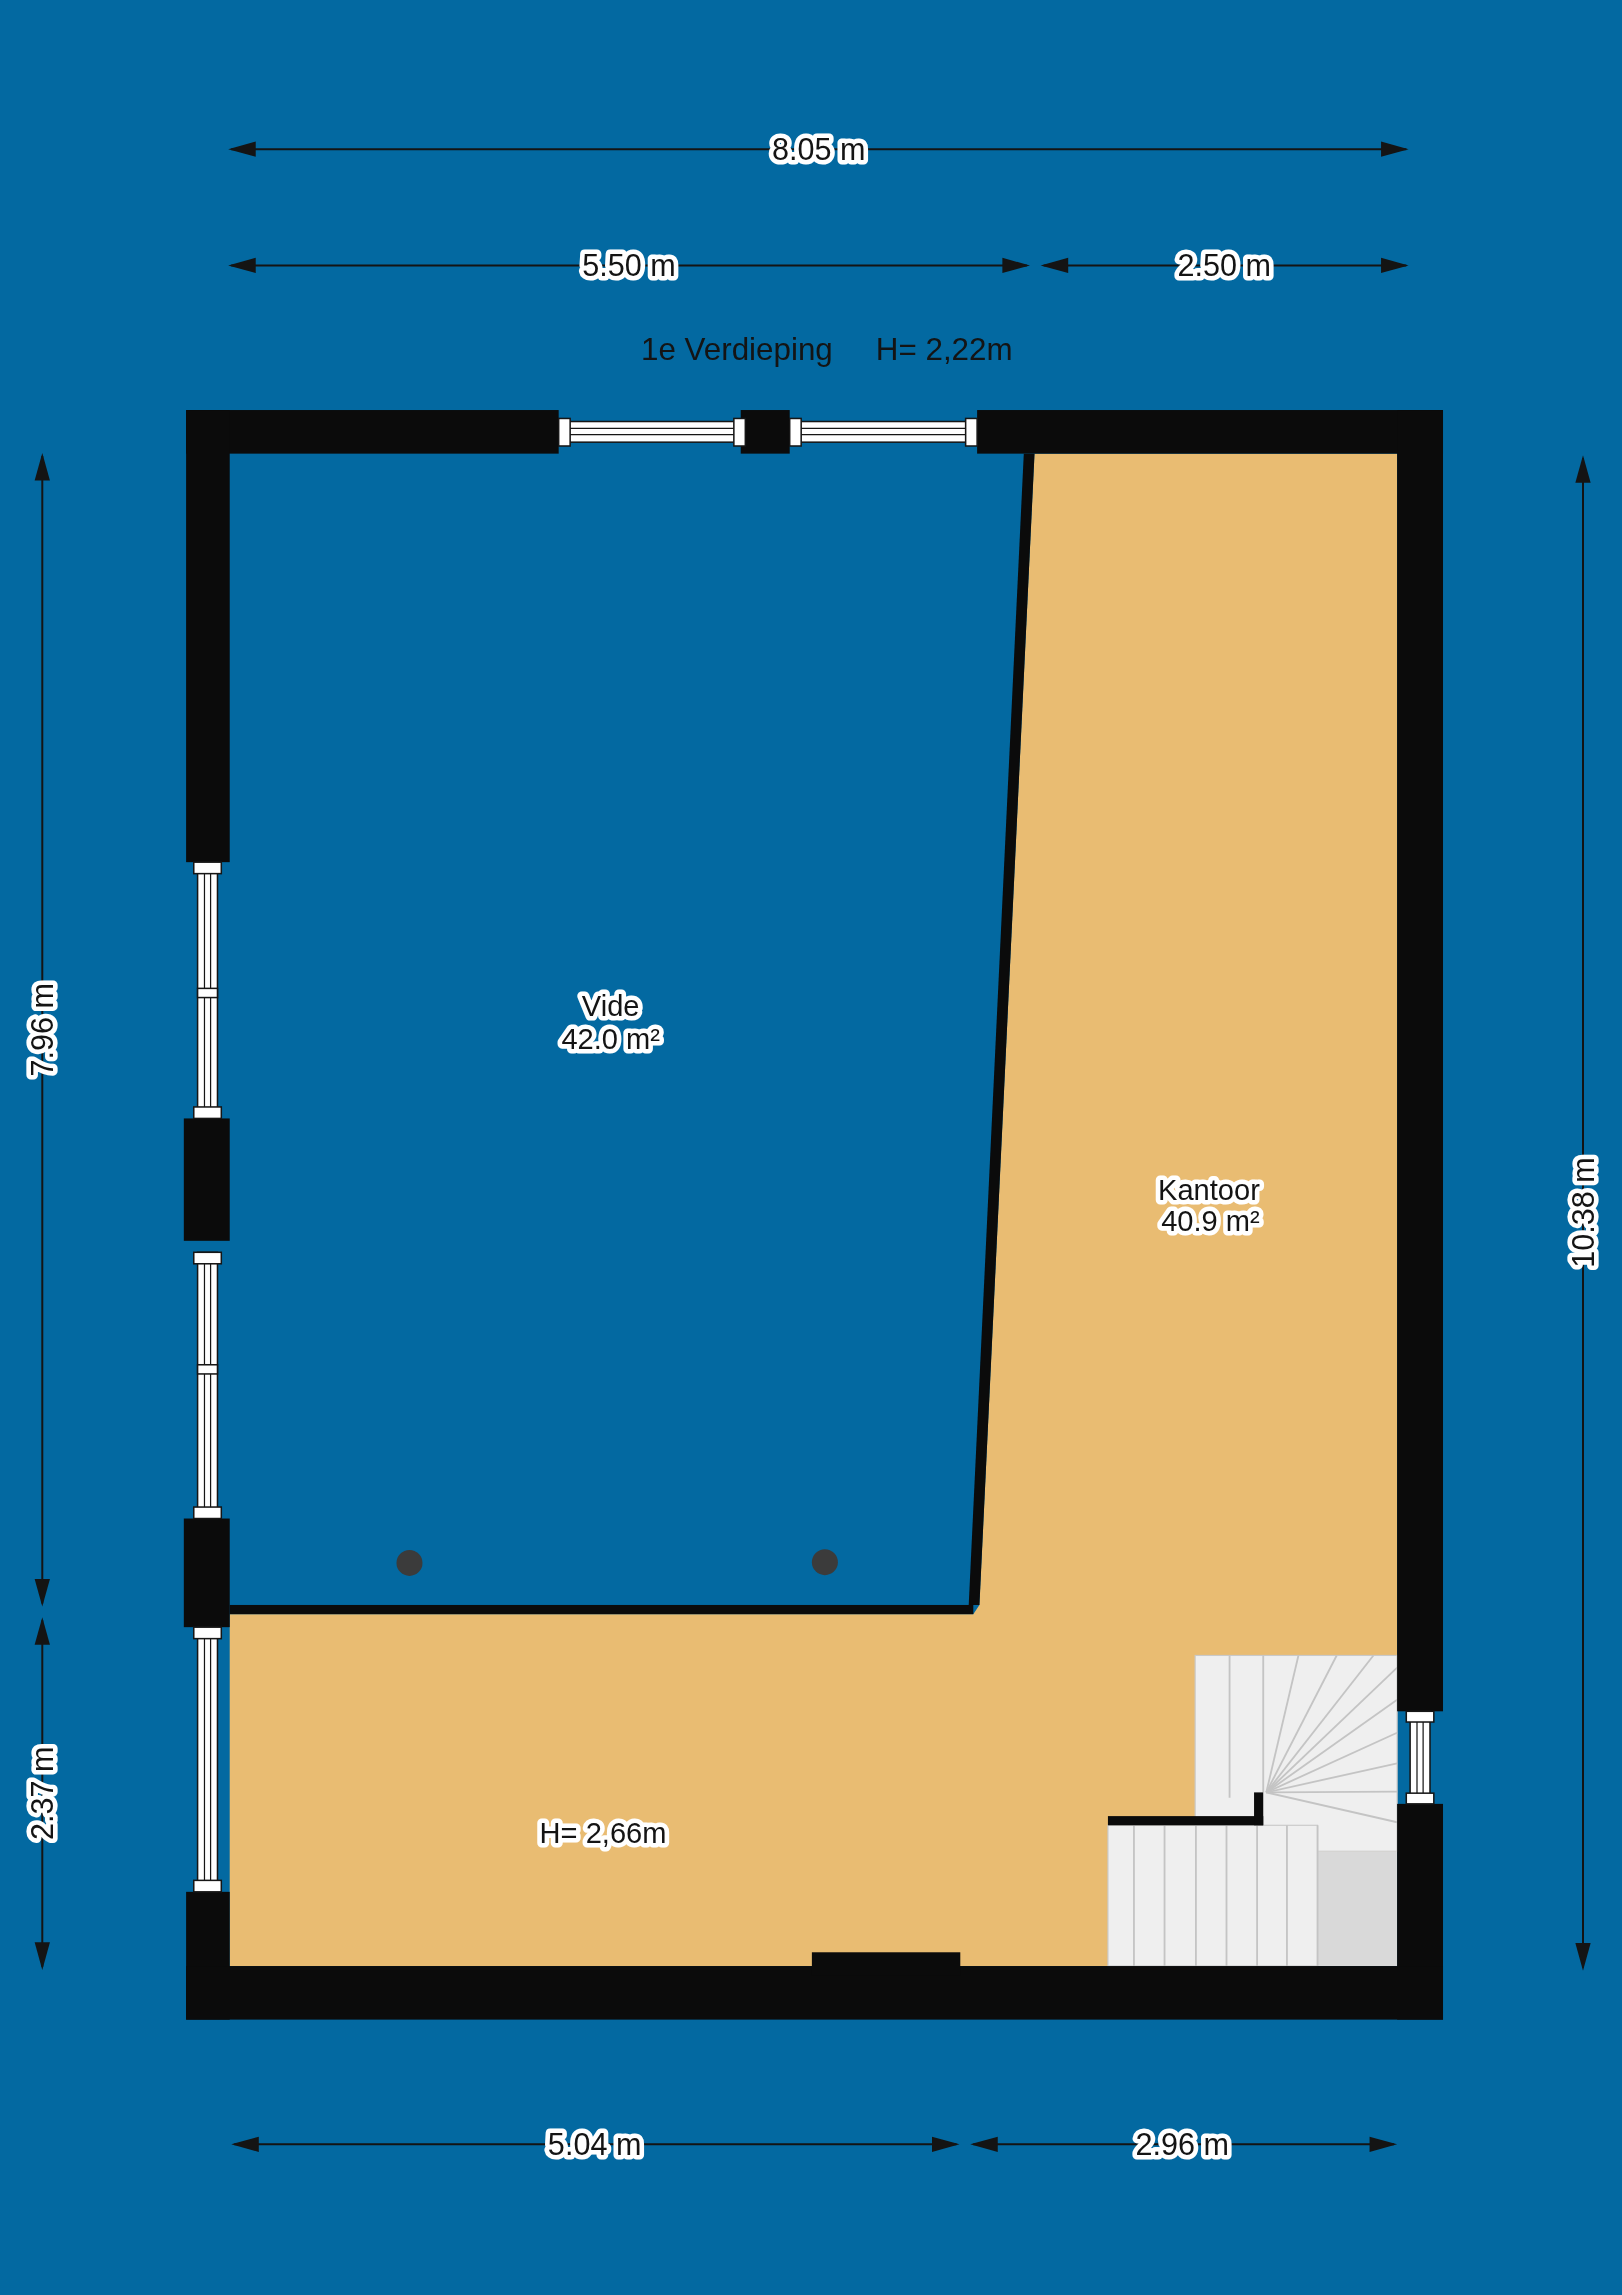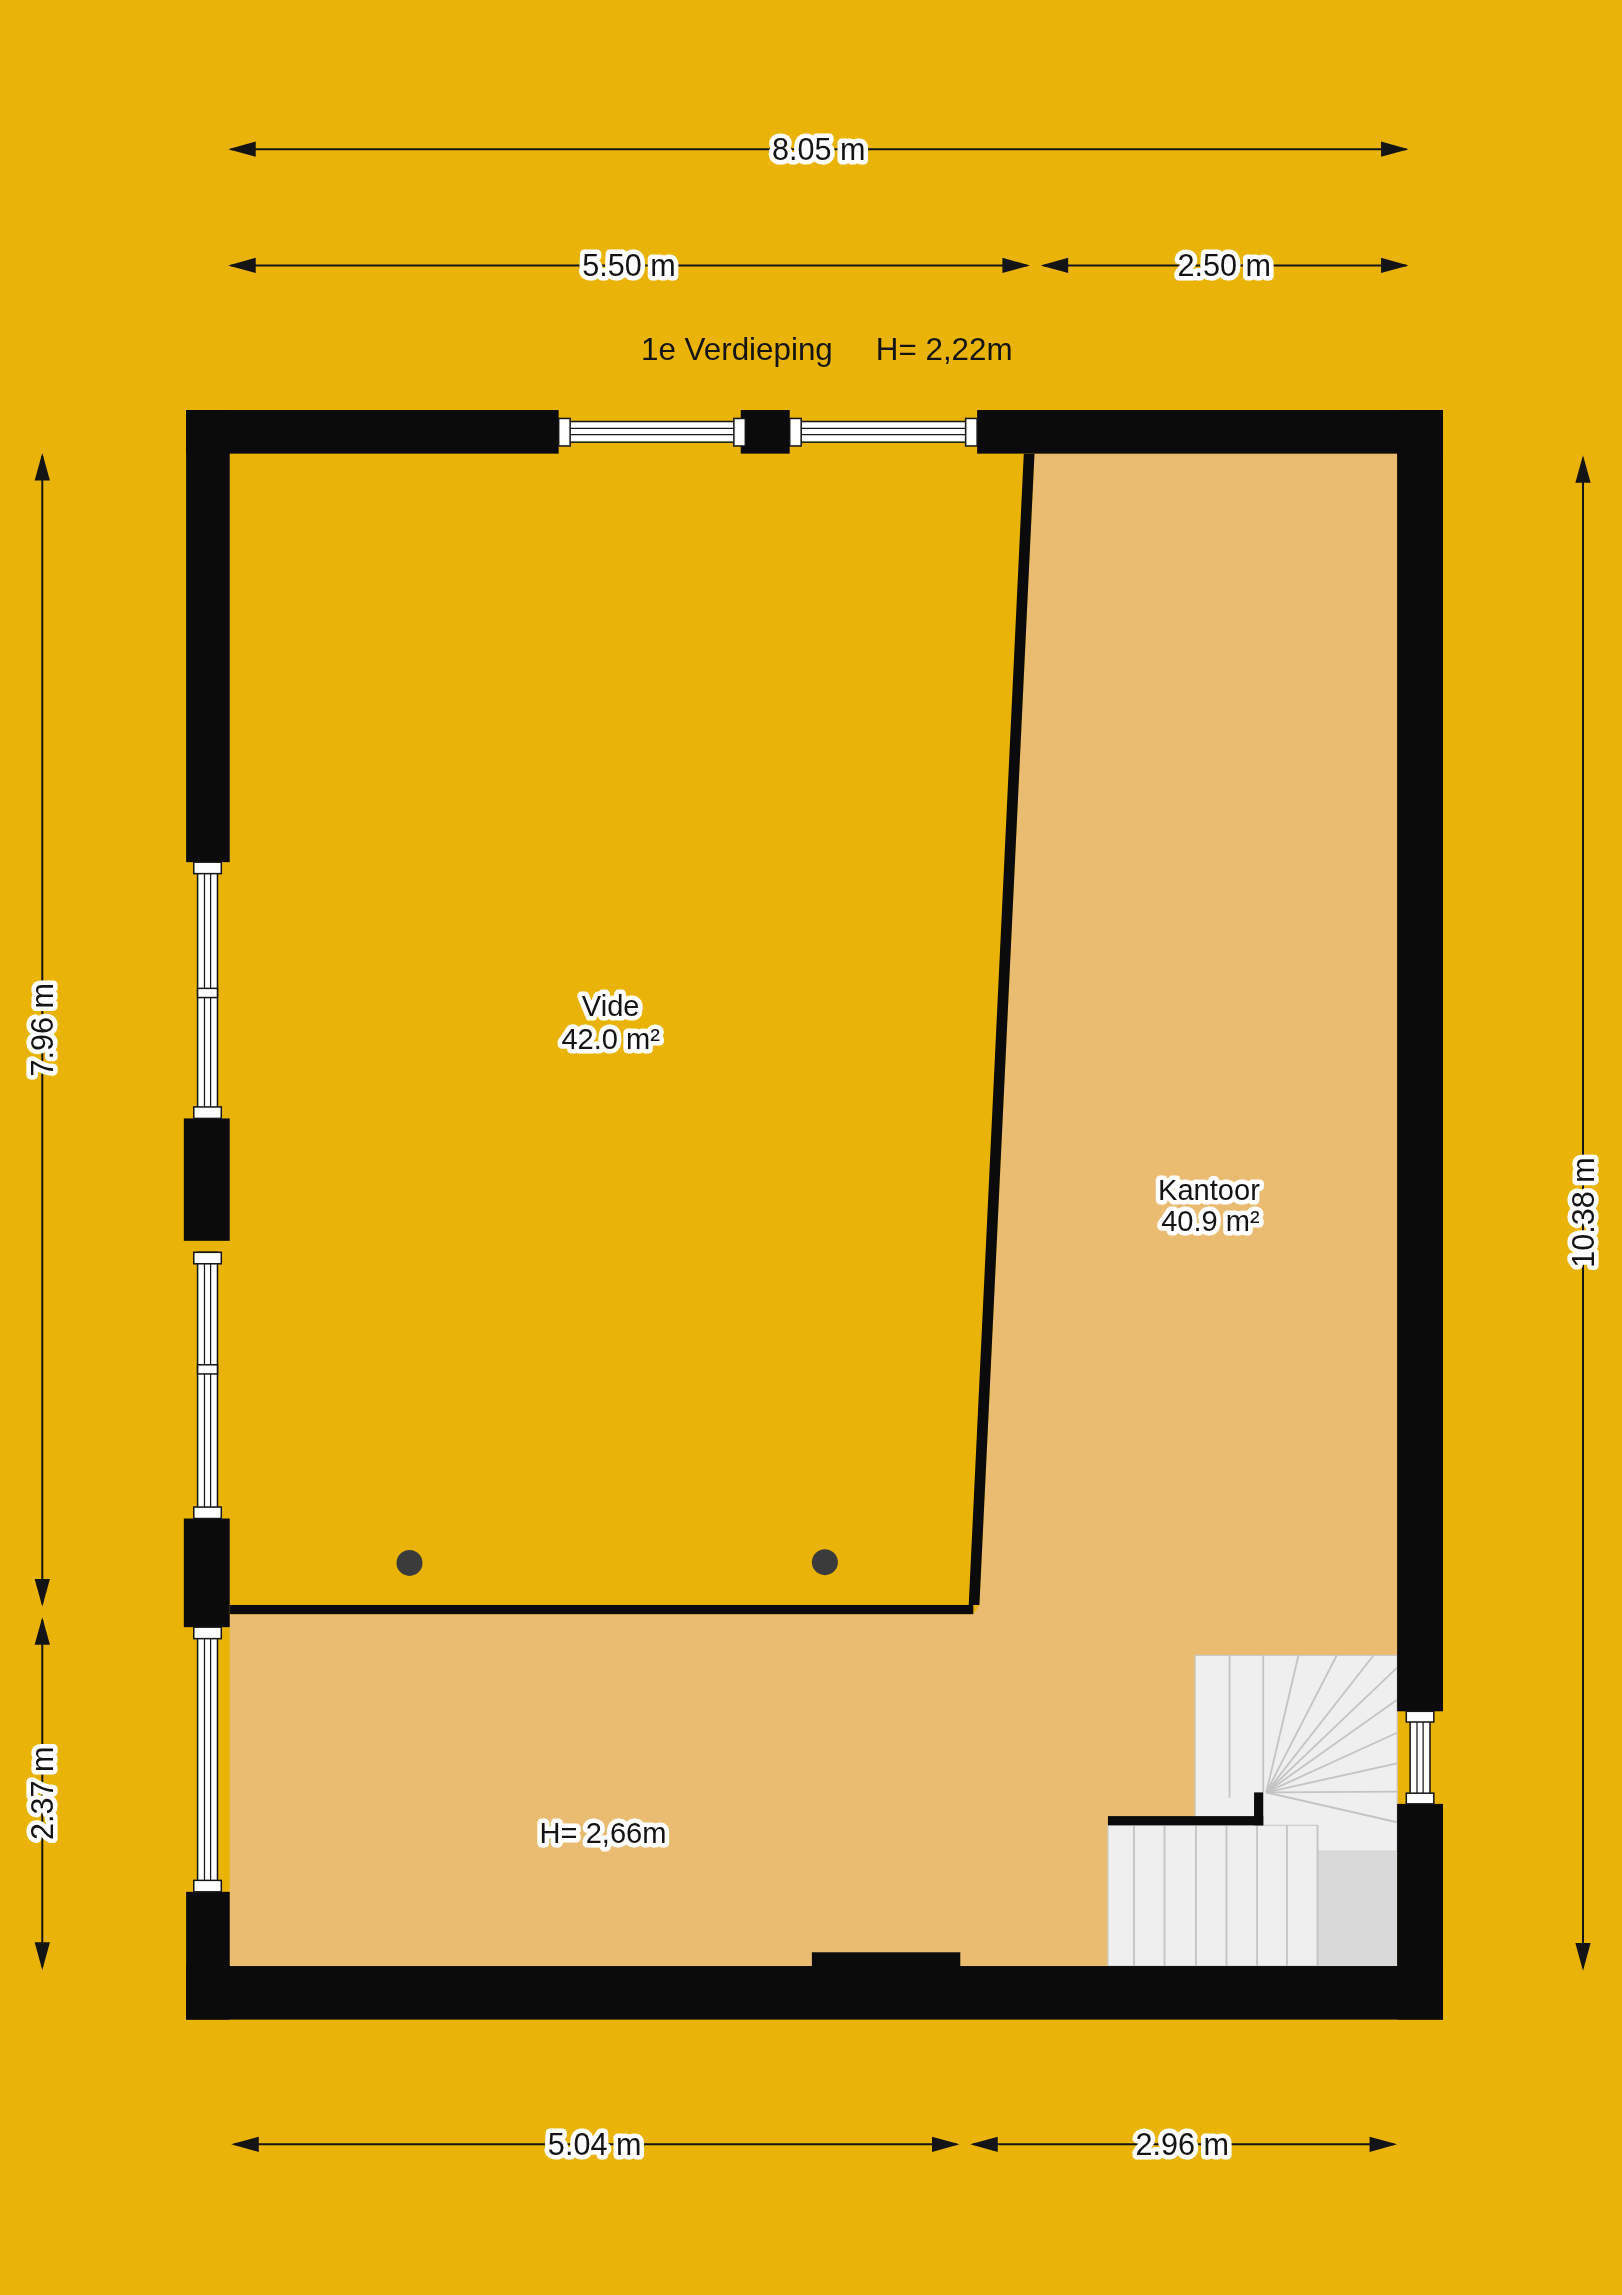--- a/index.html
+++ b/index.html
@@ -1,16 +1,16 @@
 <!DOCTYPE html>
 <html style="font-size:12.2px"><head>
 <meta charset="utf-8">
 <style>
   html,body{margin:0;padding:0;background:#ffffff;}
-  .page{position:relative;width:1623px;height:2295px;background:#eab308;overflow:hidden;}
+  .page{position:relative;width:1623px;height:2295px;background:#0369a1;overflow:hidden;}
   svg{display:block;}
   .wall{fill:#0b0b0b;stroke:none;}
   .win{fill:#ffffff;stroke:#161616;stroke-width:2;}
   .winline{stroke:#161616;stroke-width:1.6;fill:none;}
   .dimline{stroke:#141414;stroke-width:2.6;fill:none;}
   .dimarrow{fill:#141414;stroke:none;}
   .stair{fill:#efefef;stroke:#c9c9c9;stroke-width:1.5;}
   .stairline{stroke:#c4c4c4;stroke-width:2.4;fill:none;}
   .blackline{fill:#0b0b0b;}
   text{font-family:"Liberation Sans","DejaVu Sans",sans-serif;fill:#141414;}

